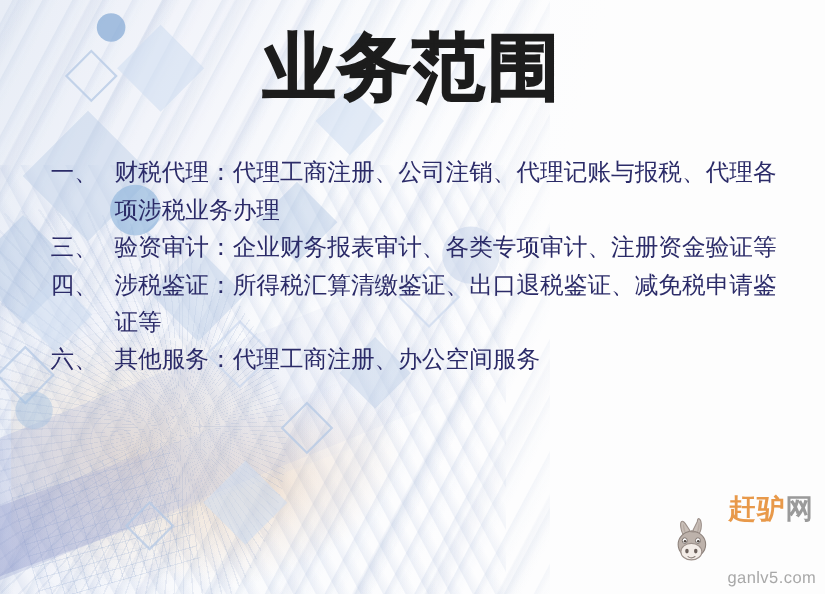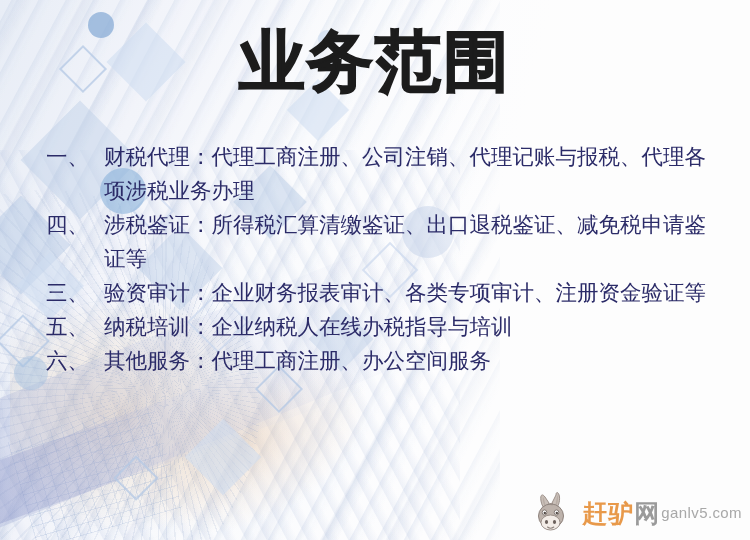--- a/index.html
+++ b/index.html
@@ -247,21 +247,21 @@
   
   #watermark {
     position: absolute;
     right: 8px;
     bottom: 6px;
     display: flex;
     align-items: center;
     gap: 6px;
   }
   #wm-logo { width: 40px; height: 42px; flex: 0 0 auto; }
-  #wm-text { display: flex; flex-direction: row; align-items: flex-start; }
+  #wm-text { display: flex; flex-direction: column; align-items: center; gap: 39px; }
   #wm-cn {
     font-family: "DejaVu Sans", "Liberation Sans", sans-serif;
     font-size: 25px;
     font-weight: bold;
     letter-spacing: 1px;
     line-height: 1;
     color: #e8994a;
   }
   #wm-cn .g2 { color: #9a9a9a; }
   #wm-url {
@@ -318,30 +318,27 @@
   <div id="title">业务范围</div>
 
   <div id="body-list">
 
     <div class="item">
       <span class="num">一、</span><span class="txt">财税代理：代理工商注册、公司注销、代理记账与报税、代理各项涉税业务办理</span>
     </div>
 
 
     <div class="item">
+      <span class="num">三、</span><span class="txt">验资审计：企业财务报表审计、各类专项审计、注册资金验证等</span>
+    </div>
+
+    <div class="item">
       <span class="num">四、</span><span class="txt">涉税鉴证：所得税汇算清缴鉴证、出口退税鉴证、减免税申请鉴证等</span>
     </div>
 
-    <div class="item">
-      <span class="num">三、</span><span class="txt">验资审计：企业财务报表审计、各类专项审计、注册资金验证等</span>
-    </div>
-
-    <div class="item">
-      <span class="num">五、</span><span class="txt">纳税培训：企业纳税人在线办税指导与培训</span>
-    </div>
 
     <div class="item">
       <span class="num">六、</span><span class="txt">其他服务：代理工商注册、办公空间服务</span>
     </div>
 
   </div>
 
   <div id="watermark">
     <svg id="wm-logo" viewBox="0 0 40 42">
 

